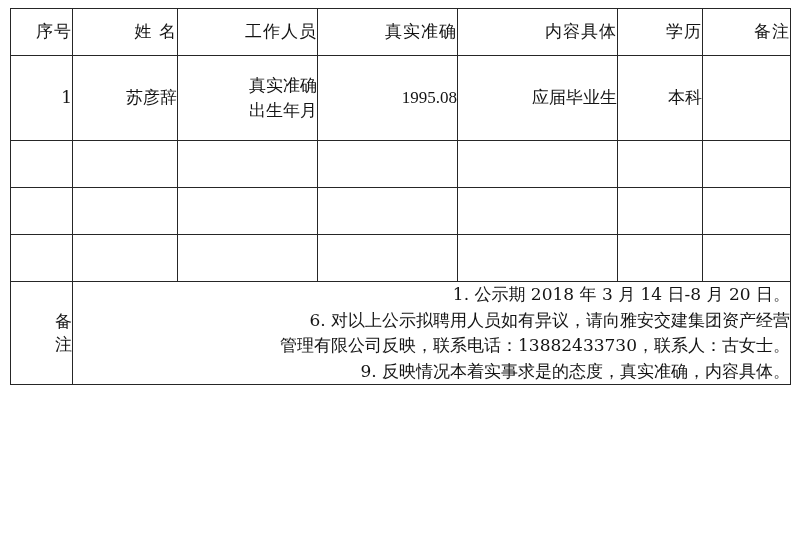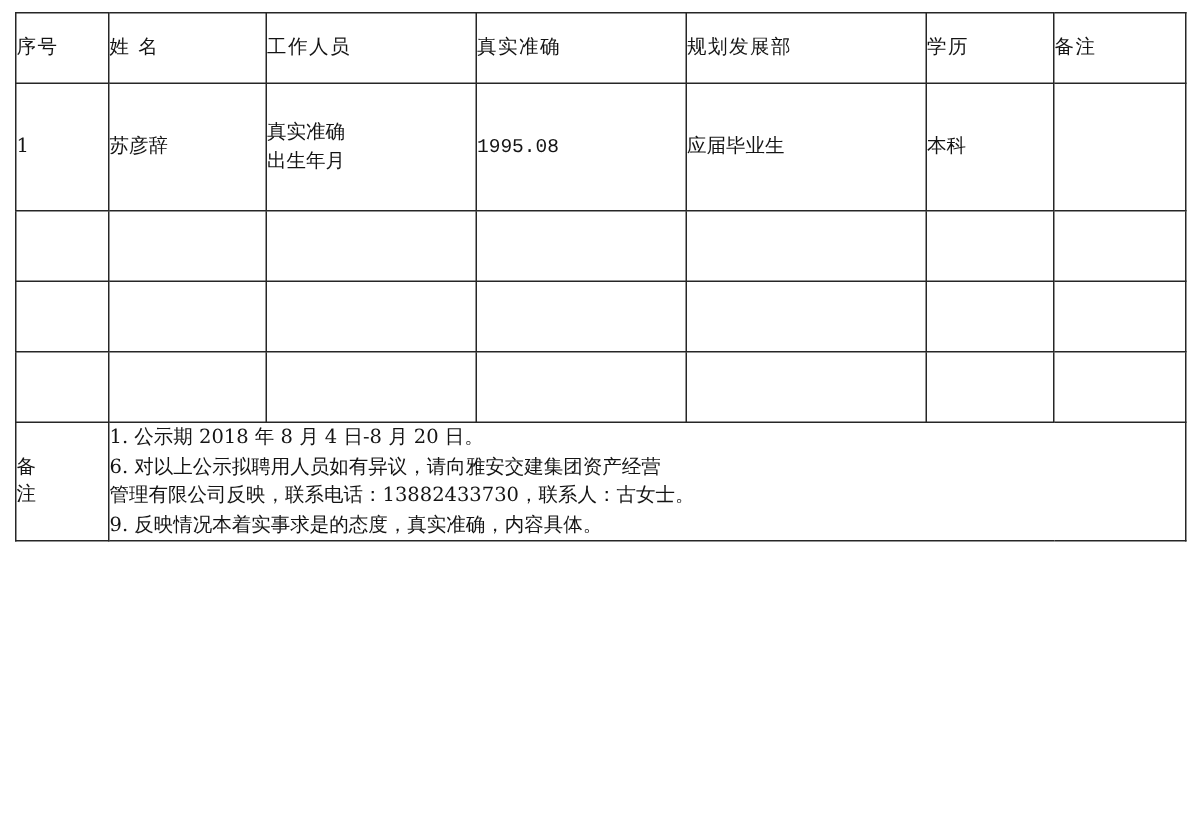--- a/index.html
+++ b/index.html
@@ -25,23 +25,23 @@
     border-collapse: collapse;
     table-layout: fixed;
     width: 780px;
     margin: 0 auto;
   }
   table.notice-table td,
   table.notice-table th {
     border: 1px solid #262626;
     padding: 0;
     vertical-align: middle;
-    text-align: left;
+    text-align: right;
     font-weight: normal;
-    font-size: 13px;
+    font-size: 17px;
     line-height: 1.5;
     color: #141414;
   }
   
   col.c-no      { width: 62px; }
   col.c-name    { width: 105px; }
   col.c-post    { width: 140px; }
   col.c-birth   { width: 140px; }
   col.c-work    { width: 160px; }
   col.c-edu     { width: 85px; }
@@ -77,21 +77,21 @@
     text-align: left;
     padding: 10px 14px 12px 12px;
     vertical-align: top;
     font-size: 18.5px;
     line-height: 1.88;
   }
   td.note-body p {
     margin: 0;
   }
   .mono-num {
-    font-family: Liberation Mono, monospace;
+    font-family: Liberation Serif, serif;
   }
 </style>
 </head>
 <body>
 
 <div class="sheet">
   <table class="notice-table">
     <colgroup>
       <col class="c-no">
       <col class="c-name">
@@ -100,21 +100,21 @@
       <col class="c-work">
       <col class="c-edu">
       <col class="c-remark">
     </colgroup>
     <thead>
       <tr>
         <td>序号</td>
         <td>姓  名</td>
         <td>工作人员</td>
         <td>真实准确</td>
-        <td>规划发展部</td>
+        <td>内容具体</td>
         <td>学历</td>
         <td>备注</td>
       </tr>
     </thead>
     <tbody>
       <tr class="data-row tall">
         <td>1</td>
         <td>苏彦辞</td>
         <td class="cell-post-multi">
           <div>真实准确</div>
@@ -151,21 +151,21 @@
         <td class="cell-empty"></td>
         <td class="cell-empty"></td>
         <td class="cell-empty"></td>
       </tr>
       <tr>
         <td class="note-label">
           <span class="stack">备</span>
           <span class="stack">注</span>
         </td>
         <td class="note-body" colspan="6">
-          <p>1. 公示期 2018 年 8 月 4 日-8 月 20 日。</p>
+          <p>1. 公示期 2018 年 3 月 14 日-8 月 20 日。</p>
           <p>6. 对以上公示拟聘用人员如有异议，请向雅安交建集团资产经营</p>
           <p>管理有限公司反映，联系电话：13882433730，联系人：古女士。</p>
           <p>9. 反映情况本着实事求是的态度，真实准确，内容具体。</p>
         </td>
       </tr>
     </tbody>
   </table>
 </div>
 
 </body></html>

